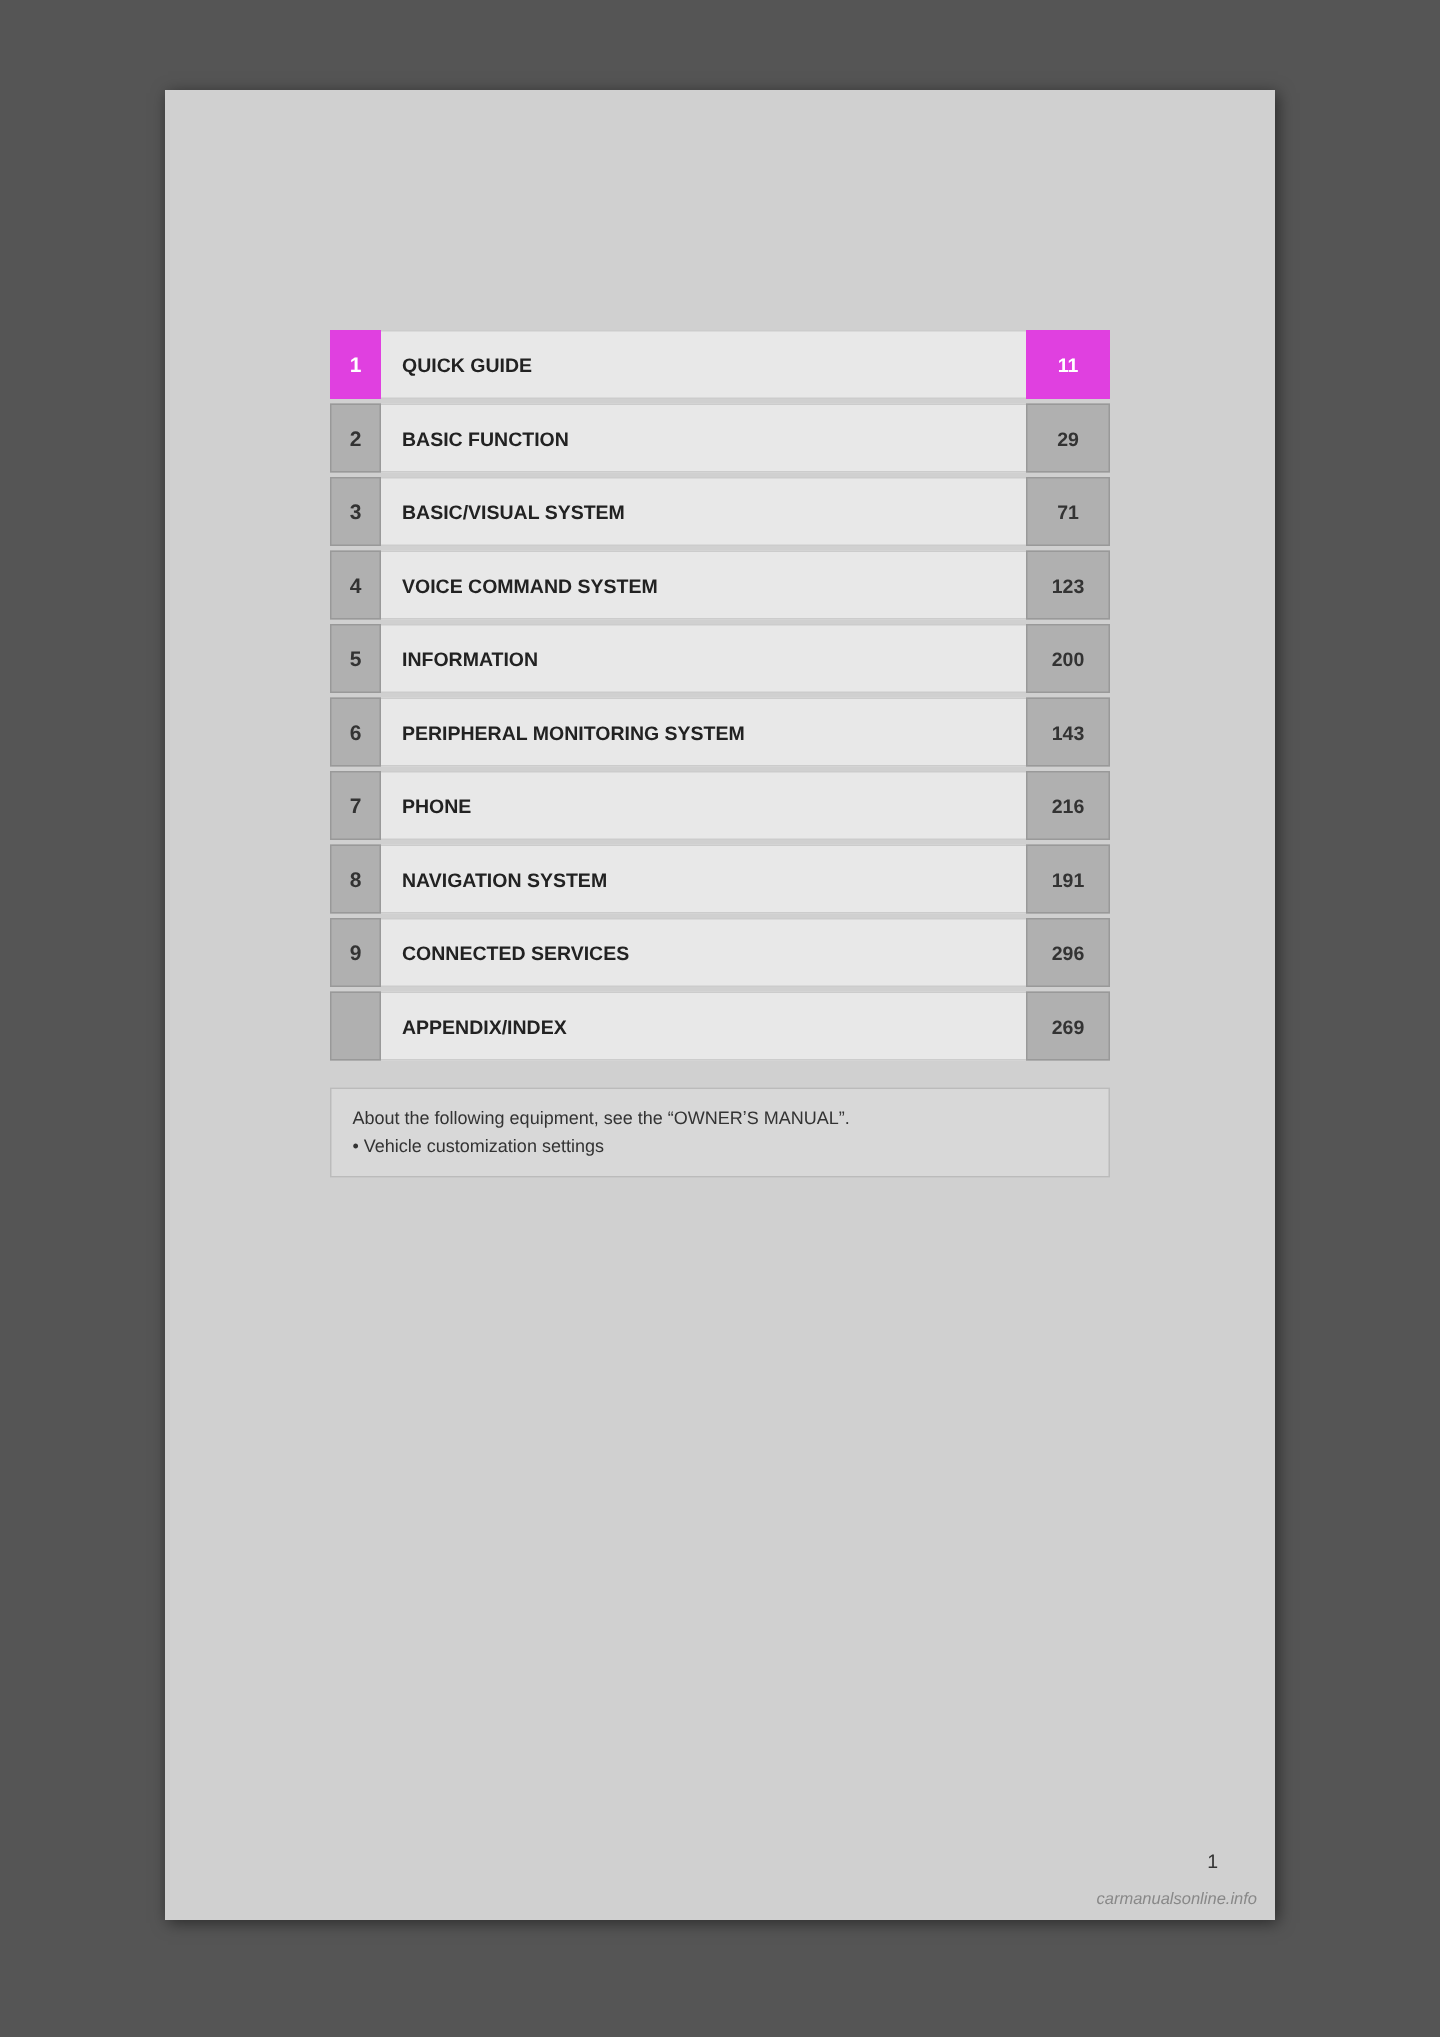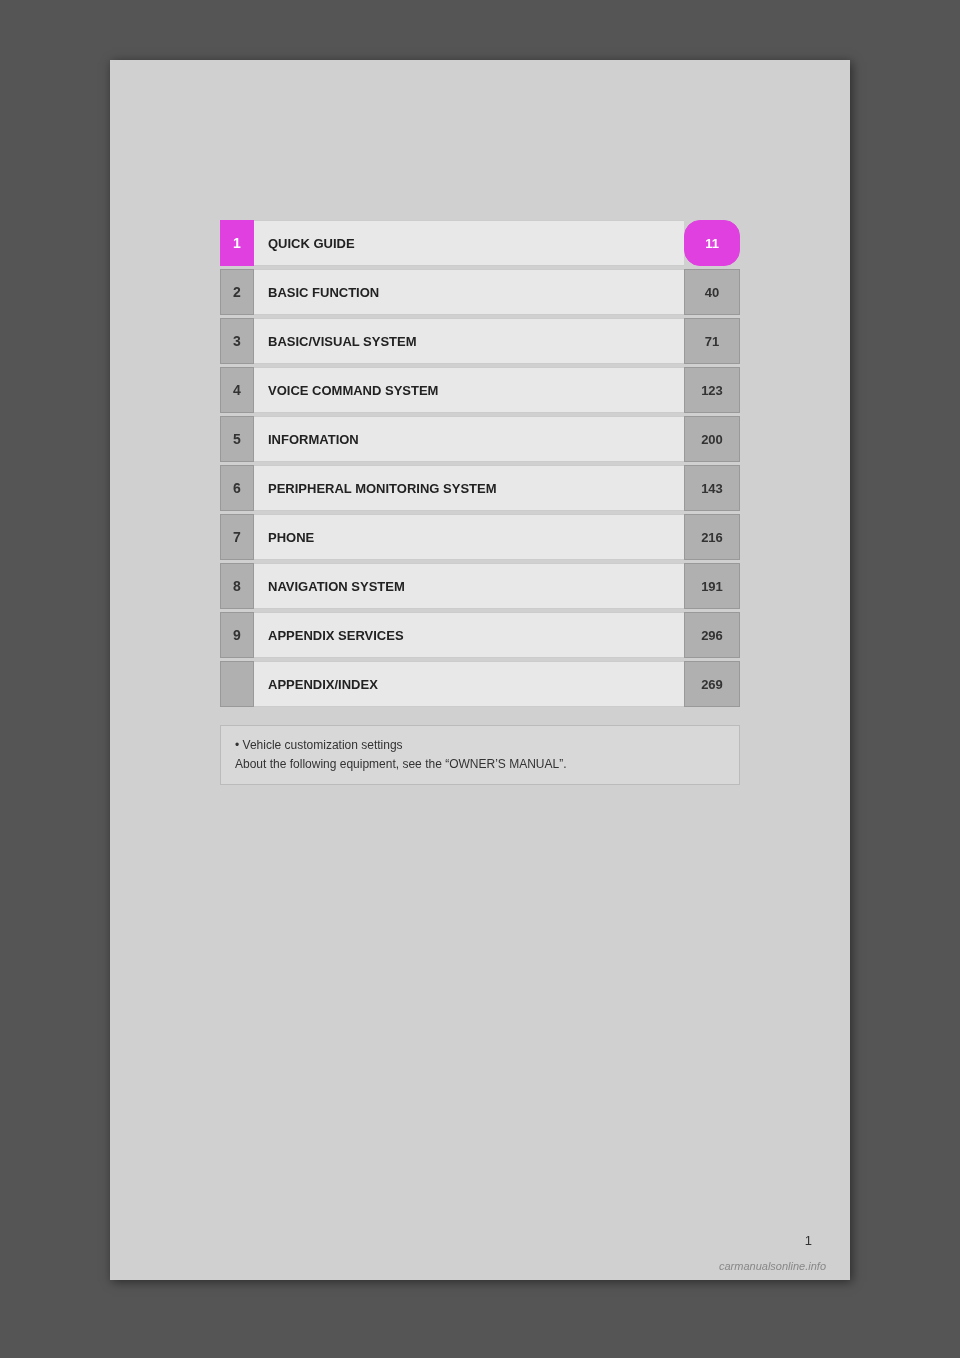--- a/index.html
+++ b/index.html
@@ -75,62 +75,61 @@
       font-size: 13px;
       font-weight: bold;
       color: #333;
       flex-shrink: 0;
       border: 1px solid #999;
     }
     .toc-page.active {
       background: #e040e0;
       color: white;
       border-color: #e040e0;
-      border-radius: 16px;
     }
     .note-box {
       margin-top: 18px;
       background: #d8d8d8;
       border: 1px solid #bbb;
       padding: 10px 14px;
       font-size: 12px;
       color: #333;
       line-height: 1.6;
     }
     .page-number {
       position: absolute;
       bottom: 32px;
       right: 38px;
       font-size: 13px;
       color: #333;
     }
     .watermark {
       position: absolute;
       bottom: 8px;
-      right: 24px;
+      right: 12px;
       font-size: 11px;
       color: #888;
       font-style: italic;
     }
   </style>
 </head>
 <body>
 
 <div class="page">
   <div class="content-area">
 
   <div class="toc-row">
         <div class="toc-num active">1</div>
         <div class="toc-title">QUICK GUIDE</div>
         <div class="toc-page active">11</div>
       </div>
       <div class="toc-row">
         <div class="toc-num">2</div>
         <div class="toc-title">BASIC FUNCTION</div>
-        <div class="toc-page">40</div>
+        <div class="toc-page">29</div>
       </div>
       <div class="toc-row">
         <div class="toc-num">3</div>
         <div class="toc-title">BASIC/VISUAL SYSTEM</div>
         <div class="toc-page">71</div>
       </div>
       <div class="toc-row">
         <div class="toc-num">4</div>
         <div class="toc-title">VOICE COMMAND SYSTEM</div>
         <div class="toc-page">123</div>
@@ -150,28 +149,28 @@
         <div class="toc-title">PHONE</div>
         <div class="toc-page">216</div>
       </div>
       <div class="toc-row">
         <div class="toc-num">8</div>
         <div class="toc-title">NAVIGATION SYSTEM</div>
         <div class="toc-page">191</div>
       </div>
       <div class="toc-row">
         <div class="toc-num">9</div>
-        <div class="toc-title">APPENDIX SERVICES</div>
+        <div class="toc-title">CONNECTED SERVICES</div>
         <div class="toc-page">296</div>
       </div>
       <div class="toc-row">
         <div class="toc-num appendix"></div>
         <div class="toc-title">APPENDIX/INDEX</div>
         <div class="toc-page">269</div>
       </div>
       <div class="note-box">
+        <div>About the following equipment, see the “OWNERʼS MANUAL”.</div>
         <div>• Vehicle customization settings</div>
-        <div>About the following equipment, see the “OWNERʼS MANUAL”.</div>
       </div>
     </div>
   <div class="page-number">1</div>
   <div class="watermark">carmanualsonline.info</div>
 </div>
 
 </body></html>

